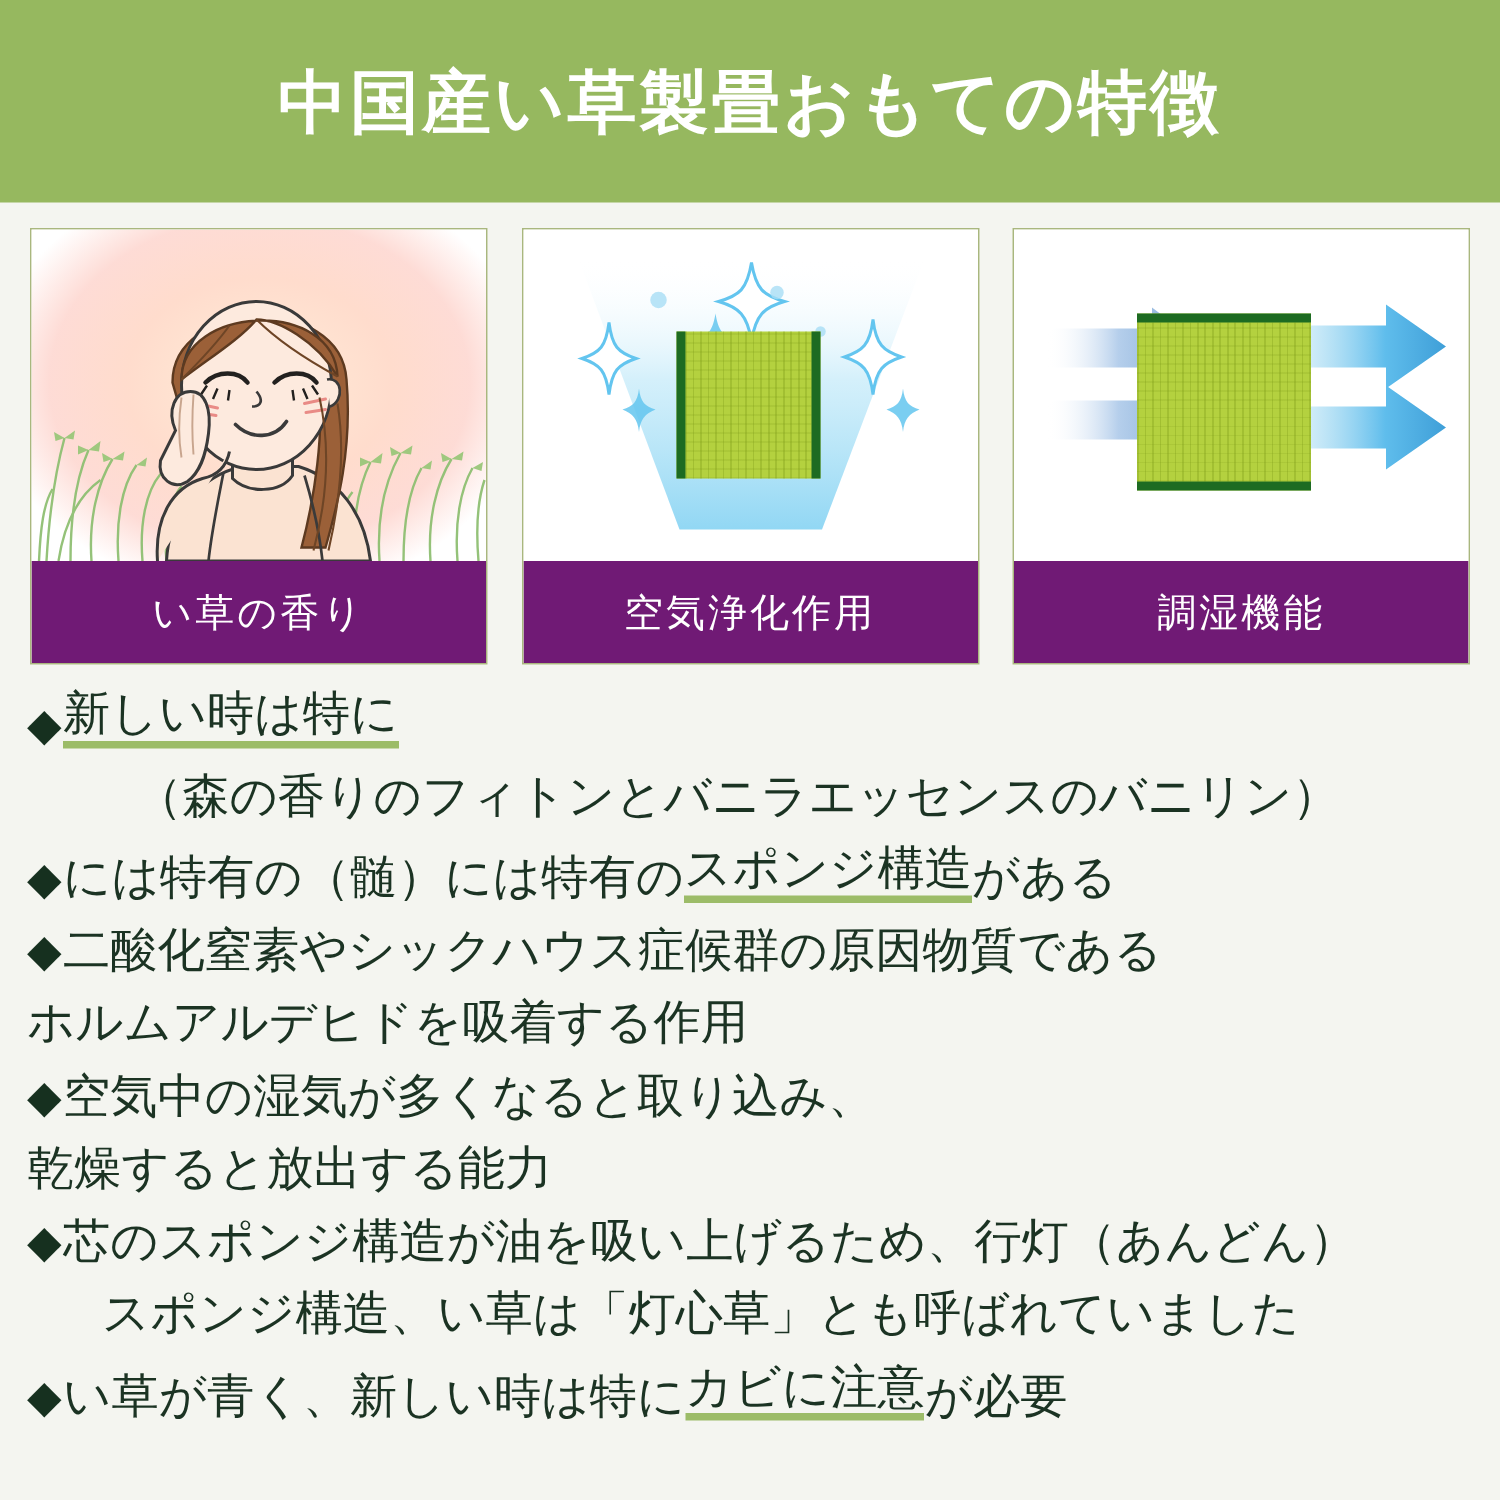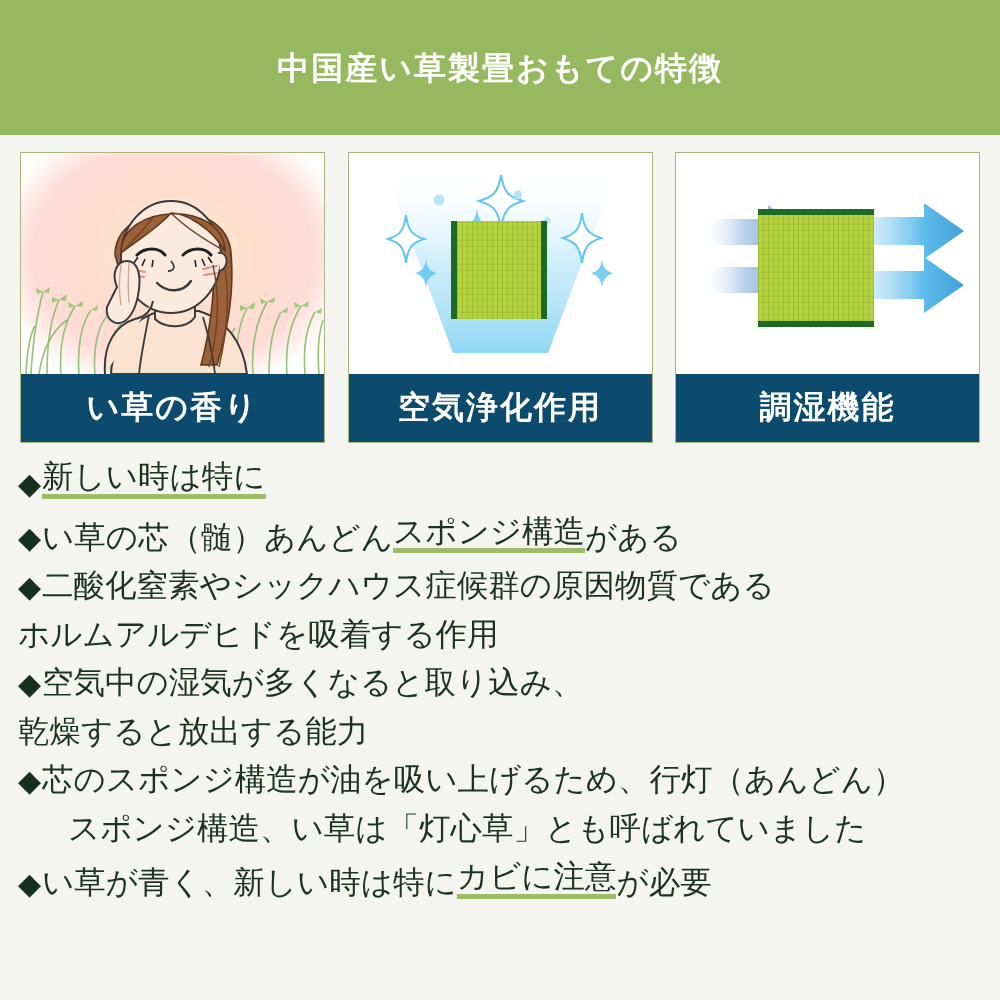--- a/index.html
+++ b/index.html
@@ -20,21 +20,21 @@
     width: 1000px;
     height: 135px;
     background: #96b85f;
     display: flex;
     align-items: center;
     justify-content: center;
     box-sizing: border-box;
   }
   .header-title {
     color: #ffffff;
-    font-size: 32px;
+    font-size: 46px;
     font-weight: bold;
     letter-spacing: 2px;
     line-height: 1;
     white-space: nowrap;
   }
 
   
   .card-row {
     display: flex;
     justify-content: space-between;
@@ -54,24 +54,24 @@
     overflow: hidden;
   }
   .card-art {
     position: relative;
     flex: 1 1 auto;
     overflow: hidden;
     background: #ffffff;
   }
   .card-label {
     height: 68px;
-    background: #0c4a6e;
+    background: #701a75;
     color: #ffffff;
-    font-size: 32px;
-    font-weight: bold;
+    font-size: 26px;
+    font-weight: normal;
     letter-spacing: 2px;
     display: flex;
     align-items: center;
     justify-content: center;
     flex: 0 0 68px;
   }
 
   
   .glow {
     position: absolute;
@@ -323,24 +323,27 @@
   </div>
 
 </div>
 
 <div class="body-text">
 
   <div class="text-line">
     <span class="bullet-diamond">◆</span>
     <span class="hl">新しい時は特に</span>
   </div>
-
-  <div class="text-line">
-    <span class="bullet-diamond">◆</span>
-    <span>い草の芯（髄）あんどん</span>
+  <div class="text-line indent-para">
+    <span>（森の香りのフィトンとバニラエッセンスのバニリン）</span>
+  </div>
+
+  <div class="text-line">
+    <span class="bullet-diamond">◆</span>
+    <span>には特有の（髄）には特有の</span>
     <span class="hl">スポンジ構造</span>
     <span>がある</span>
   </div>
 
   <div class="text-line">
     <span class="bullet-diamond">◆</span>
     <span>二酸化窒素やシックハウス症候群の原因物質である</span>
   </div>
   <div class="text-line align-right">
     <span>ホルムアルデヒドを吸着する作用</span>

